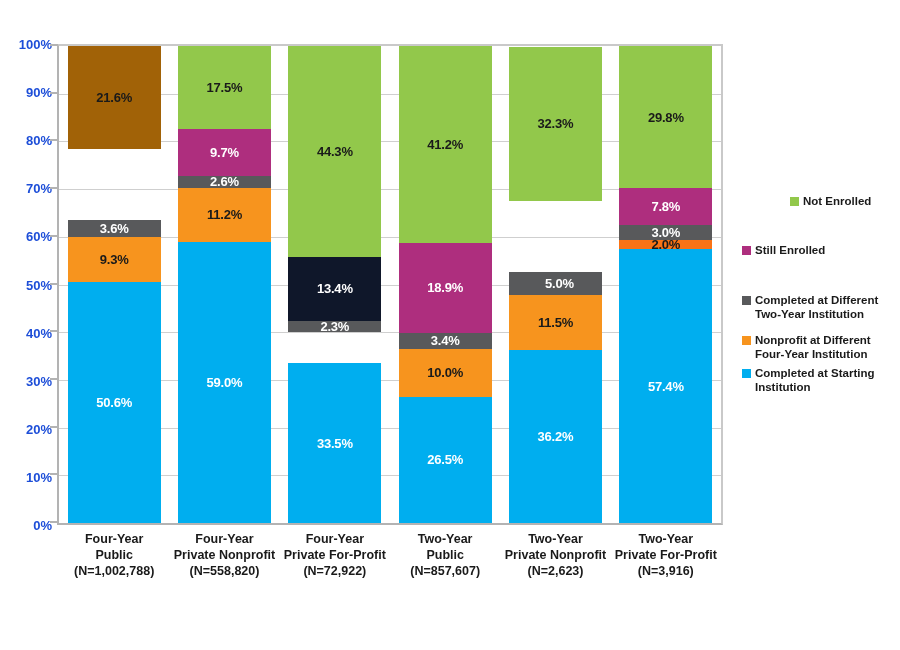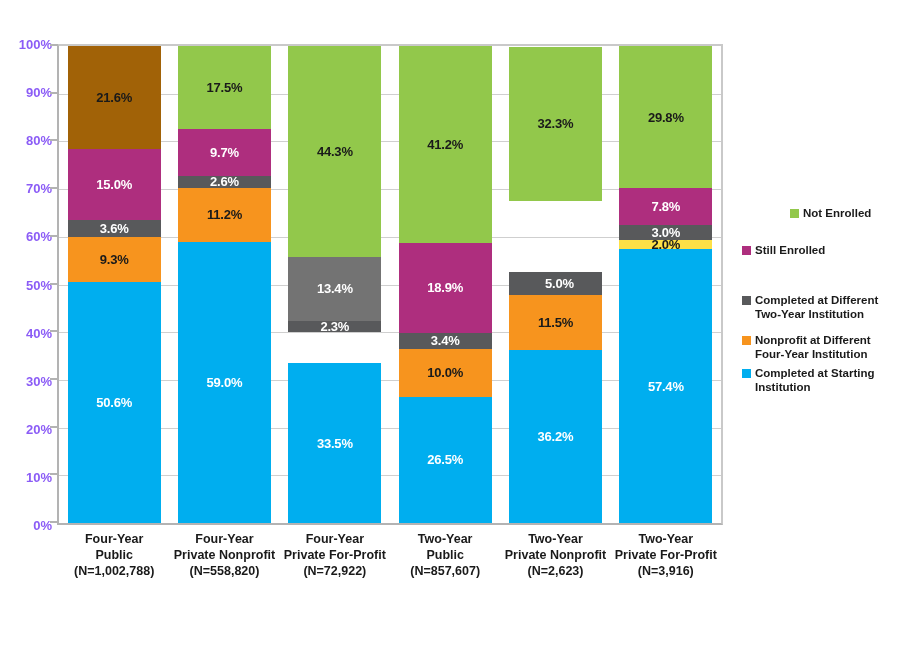--- a/index.html
+++ b/index.html
@@ -46,21 +46,21 @@
   }
 
   
   .y-tick-label {
     position: absolute;
     right: 0;
     width: 48px;
     text-align: right;
     font-size: 13px;
     font-weight: bold;
-    color: #8b5cf6;
+    color: #1d4ed8;
     transform: translateY(-50%);
     white-space: nowrap;
   }
   .y-axis-labels {
     position: absolute;
     left: 0px;
     top: 44px;
     width: 52px;
     height: 481px;
   }
@@ -185,23 +185,20 @@
       <div class="bar-group" style="left: 8.55083px; width: 93.2317px;">
         <div class="seg" style="background: rgb(0, 174, 239); height: 241.362px; bottom: 0px;">
           <span class="seg-label lbl-light">50.6%</span>
         </div>
         <div class="seg" style="background: rgb(247, 148, 30); height: 44.361px; bottom: 241.362px;">
           <span class="seg-label lbl-dark">9.3%</span>
         </div>
         <div class="seg" style="background: rgb(88, 89, 91); height: 17.172px; bottom: 285.723px;">
           <span class="seg-label lbl-light">3.6%</span>
         </div>
-        <div class="seg" style="background: rgb(174, 46, 126); height: 71.55px; bottom: 302.895px;">
-          <span class="seg-label lbl-light">15.0%</span>
-        </div>
         <div class="seg" style="background: #a16207; height: 103.032px; bottom: 374.445px;">
           <span class="seg-label lbl-dark">21.6%</span>
         </div>
       </div>
       <div class="bar-group" style="left: 118.884px; width: 93.2317px;">
         <div class="seg" style="background: rgb(0, 174, 239); height: 281.43px; bottom: 0px;">
           <span class="seg-label lbl-light">59.0%</span>
         </div>
         <div class="seg" style="background: rgb(247, 148, 30); height: 53.424px; bottom: 281.43px;">
           <span class="seg-label lbl-dark">11.2%</span>
@@ -216,21 +213,21 @@
           <span class="seg-label lbl-dark">17.5%</span>
         </div>
       </div>
       <div class="bar-group" style="left: 229.218px; width: 93.2317px;">
         <div class="seg" style="background: rgb(0, 174, 239); height: 159.795px; bottom: 0px;">
           <span class="seg-label lbl-light">33.5%</span>
         </div>
         <div class="seg" style="background: rgb(88, 89, 91); height: 10.971px; bottom: 191.277px;">
           <span class="seg-label lbl-light">2.3%</span>
         </div>
-        <div class="seg" style="background: #737373; height: 63.918px; bottom: 202.248px;">
+        <div class="seg" style="background: #0f172a; height: 63.918px; bottom: 202.248px;">
           <span class="seg-label lbl-light">13.4%</span>
         </div>
         <div class="seg" style="background: rgb(146, 200, 75); height: 211.311px; bottom: 266.166px;">
           <span class="seg-label lbl-dark">44.3%</span>
         </div>
       </div>
       <div class="bar-group" style="left: 339.551px; width: 93.2317px;">
         <div class="seg" style="background: rgb(0, 174, 239); height: 126.405px; bottom: 0px;">
           <span class="seg-label lbl-light">26.5%</span>
         </div>
@@ -258,21 +255,21 @@
           <span class="seg-label lbl-light">5.0%</span>
         </div>
         <div class="seg" style="background: rgb(146, 200, 75); height: 154.071px; bottom: 322.452px;">
           <span class="seg-label lbl-dark">32.3%</span>
         </div>
       </div>
       <div class="bar-group" style="left: 560.217px; width: 93.2317px;">
         <div class="seg" style="background: rgb(0, 174, 239); height: 273.798px; bottom: 0px;">
           <span class="seg-label lbl-light">57.4%</span>
         </div>
-        <div class="seg" style="background: #fde047; height: 9.54px; bottom: 273.798px;">
+        <div class="seg" style="background: #f97316; height: 9.54px; bottom: 273.798px;">
           <span class="seg-label lbl-dark">2.0%</span>
         </div>
         <div class="seg" style="background: rgb(88, 89, 91); height: 14.31px; bottom: 283.338px;">
           <span class="seg-label lbl-light">3.0%</span>
         </div>
         <div class="seg" style="background: rgb(174, 46, 126); height: 37.206px; bottom: 297.648px;">
           <span class="seg-label lbl-light">7.8%</span>
         </div>
         <div class="seg" style="background: rgb(146, 200, 75); height: 142.146px; bottom: 334.854px;">
           <span class="seg-label lbl-dark">29.8%</span>
@@ -307,21 +304,21 @@
         <div>(N=2,623)</div>
       </div>
       <div class="x-cat" style="left: 545.667px; width: 122.333px;">
         <div>Two-Year</div>
         <div>Private For-Profit</div>
         <div>(N=3,916)</div>
       </div>
     </div>
 
   <div class="legend">
-      <div class="legend-item" style="top: 12px; padding-left: 48px;">
+      <div class="legend-item" style="top: 0px; padding-left: 48px;">
         <span class="legend-swatch" style="background: rgb(146, 200, 75);"></span>
         <span class="legend-text">Not Enrolled</span>
       </div>
       <div class="legend-item" style="top: 49px;">
         <span class="legend-swatch" style="background: rgb(174, 46, 126);"></span>
         <span class="legend-text">Still Enrolled</span>
       </div>
       <div class="legend-item" style="top: 99px;">
         <span class="legend-swatch" style="background: rgb(88, 89, 91);"></span>
         <span class="legend-text">Completed at Different Two-Year Institution</span>

